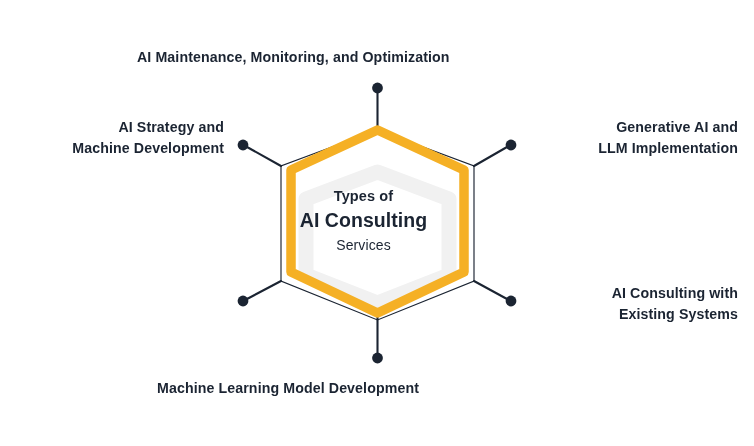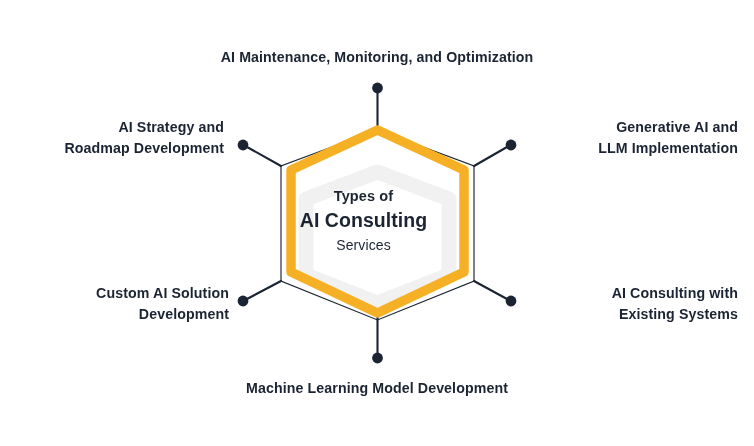--- a/index.html
+++ b/index.html
@@ -34,21 +34,21 @@
     position: absolute;
     color: #1b2432;
     font-size: 14.2px;
     font-weight: 700;
     line-height: 21px;
     letter-spacing: 0.1px;
     white-space: nowrap;
   }
   .label-right { text-align: right; }
   .label-left  { text-align: right; }
-  .label-center{ text-align: center; }
+  .label-center{ }
 
   
   .center-text {
     position: absolute;
     left: 297px;
     top: 185px;
     width: 133px;
     text-align: center;
     color: #1b2432;
   }
@@ -114,28 +114,24 @@
 
   <div class="node-label label-left" style="left:528px; top:283px; width:210px;">
     <div>AI Consulting with</div>
     <div>Existing Systems</div>
   </div>
 
   <div class="node-label label-center" style="left:157px; top:378px; width:440px;">
     <div>Machine Learning Model Development</div>
   </div>
 
-  <div class="node-label label-right" style="left:16px; top:283px; width:213px;">
-    <div>Custom AI Solution</div>
-    <div>Development</div>
-  </div>
 
   <div class="node-label label-right" style="left:11px; top:117px; width:213px;">
     <div>AI Strategy and</div>
-    <div>Roadmap Development</div>
+    <div>Machine Development</div>
   </div>
 
   <div class="center-text">
     <div class="center-line-1">Types of</div>
     <div class="center-line-2">AI Consulting</div>
     <div class="center-line-3">Services</div>
   </div>
 
 </div>
 

